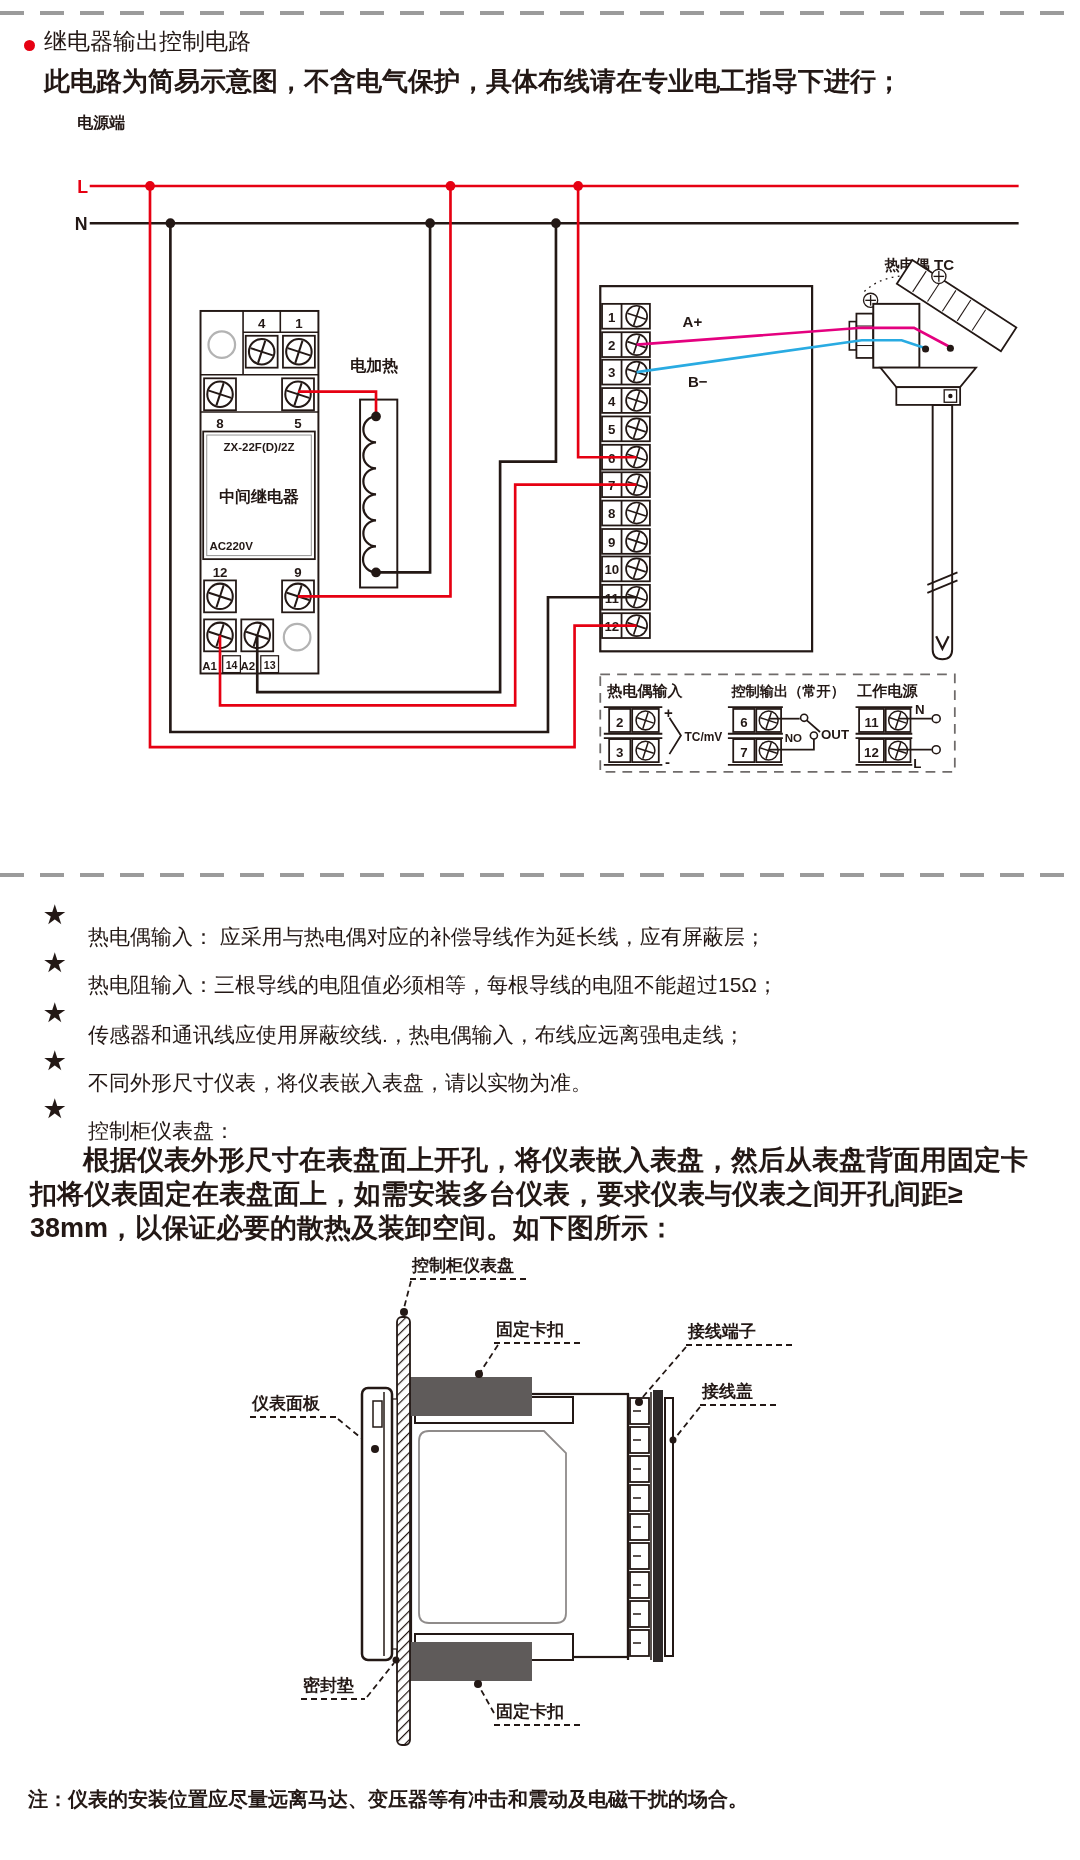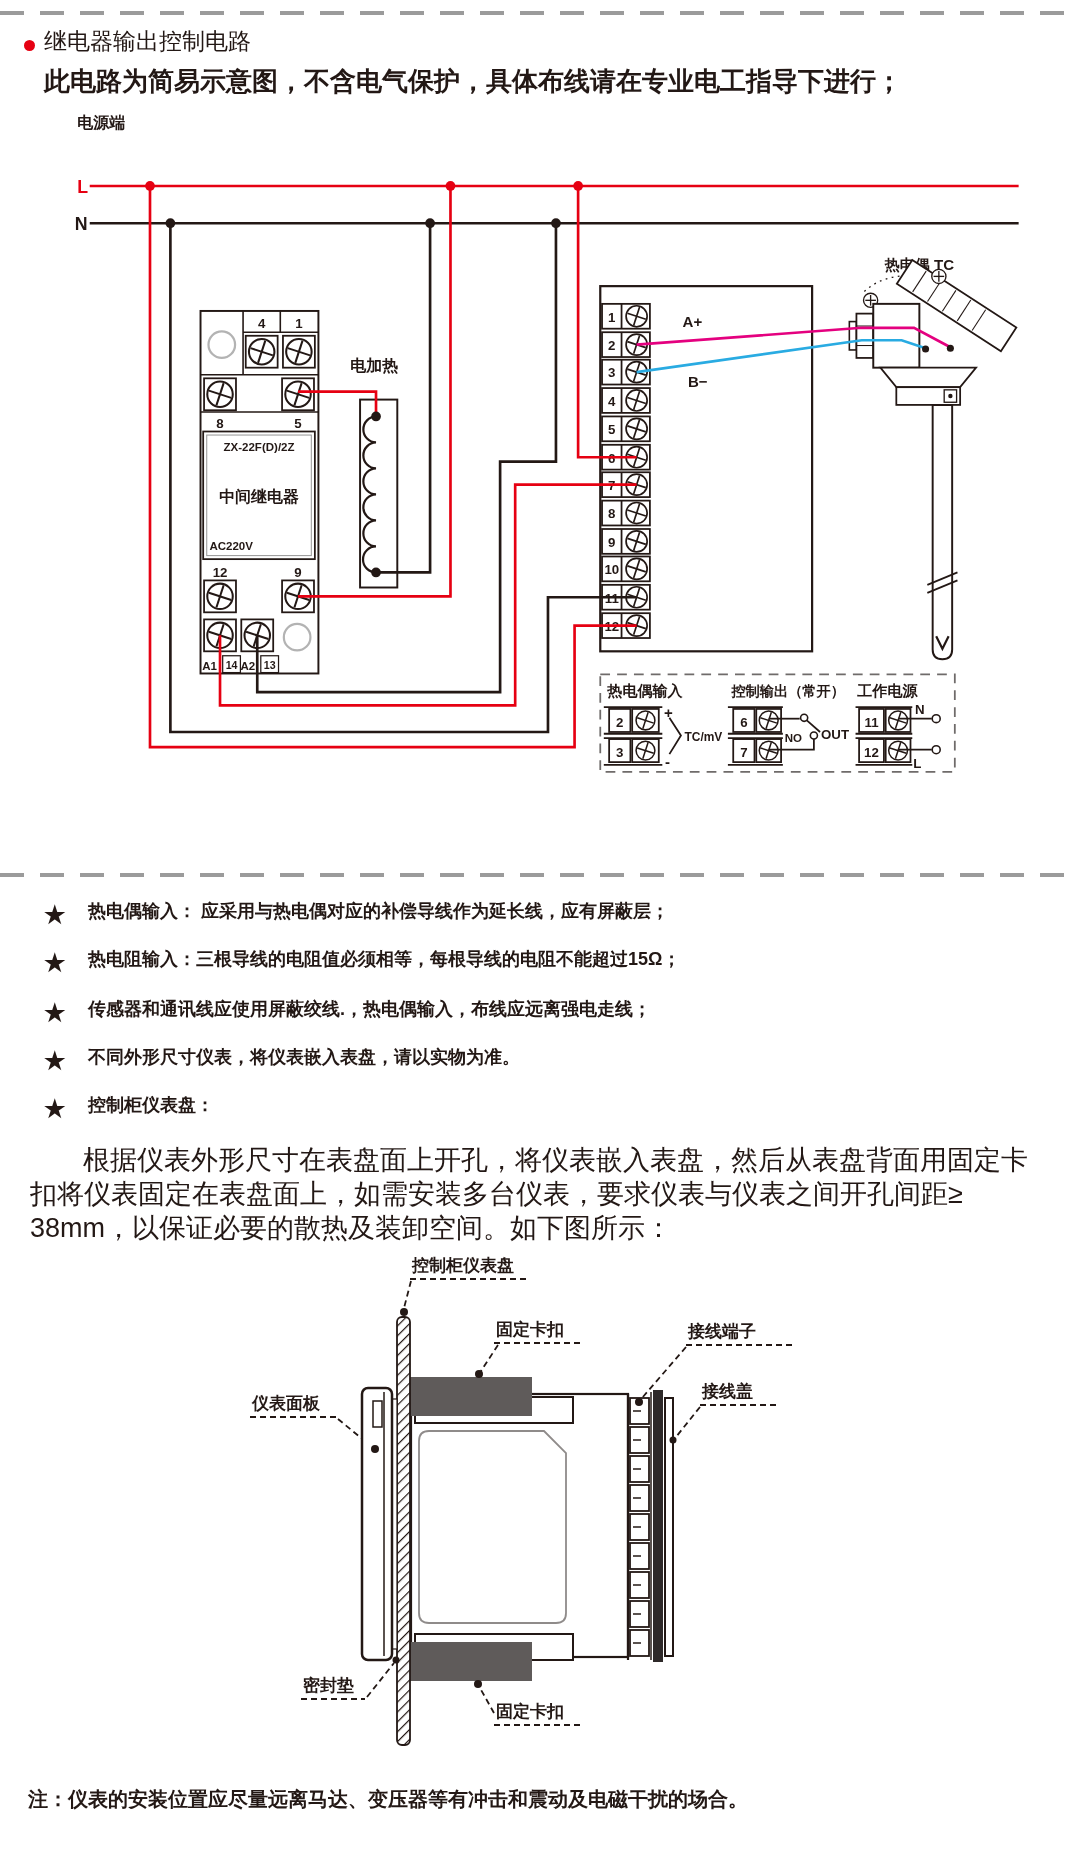--- a/index.html
+++ b/index.html
@@ -4,22 +4,22 @@
 <style>
   html,body{margin:0;padding:0;background:#fff;width:1080px;height:1860px;position:relative;
     font-family:"Liberation Sans",sans-serif;color:#231815;overflow:hidden;}
   .abs{position:absolute;white-space:nowrap;}
   .dashdiv{position:absolute;left:0;width:1080px;height:4px;
     background:repeating-linear-gradient(90deg,#9b9b9b 0 24px,transparent 24px 40px);}
   .title{font-size:23px;font-weight:normal;}
   .subtitle{font-size:26px;font-weight:bold;}
   .bullet-dot{position:absolute;width:11px;height:11px;border-radius:50%;background:#e60012;}
   .star{font-size:24px;font-weight:bold;}
-  .note-text{font-size:18px;font-weight:bold;}
-  .para{font-size:27px;font-weight:normal;}
+  .note-text{font-size:21px;font-weight:normal;margin-top:24px;}
+  .para{font-size:27px;font-weight:bold;}
   .foot{font-size:20px;font-weight:bold;}
   svg{position:absolute;}
   svg text{font-family:"Liberation Sans",sans-serif;fill:#231815;}
   .t15{font-size:15px;font-weight:bold;}
   .t13{font-size:13px;font-weight:bold;}
   .t17{font-size:17px;font-weight:bold;}
   .t18{font-size:18px;font-weight:bold;}
   .t20{font-size:20px;font-weight:bold;}
   .t12{font-size:12px;font-weight:bold;}
   .red{fill:#e60012;}

